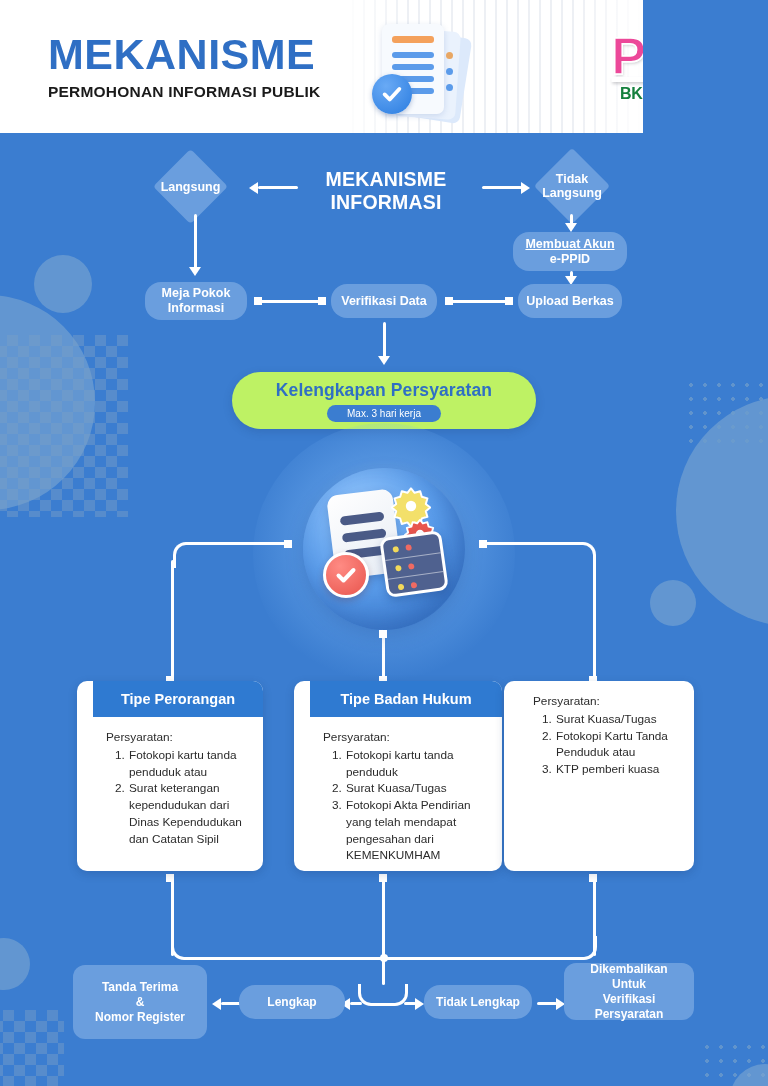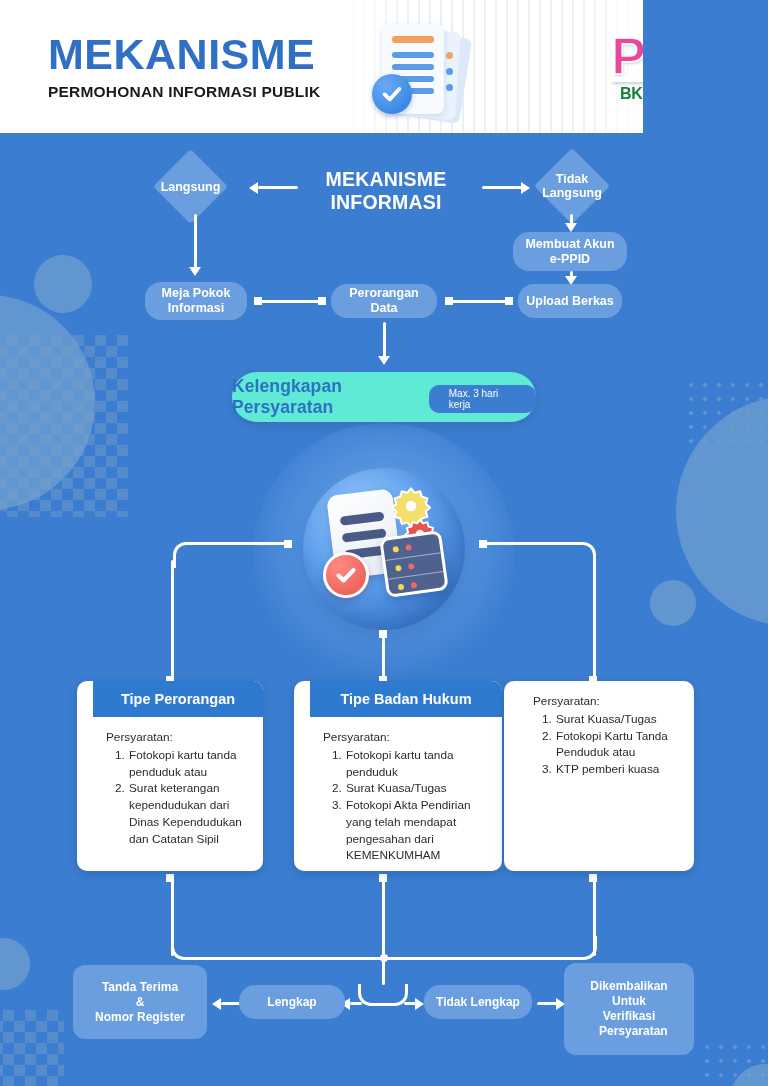--- a/index.html
+++ b/index.html
@@ -162,24 +162,24 @@
     position: absolute; width: 0; height: 0;
   }
   .arrow-l { border-top: 6px solid transparent; border-bottom: 6px solid transparent; border-right: 9px solid #ffffff; }
   .arrow-r { border-top: 6px solid transparent; border-bottom: 6px solid transparent; border-left: 9px solid #ffffff; }
   .arrow-d { border-left: 6px solid transparent; border-right: 6px solid transparent; border-top: 9px solid #ffffff; }
 
   
   #kelengkapan {
     position: absolute;
     left: 232px; top: 372px;
-    width: 304px; height: 50px;
-    background: #5eead4;
+    width: 304px; height: 57px;
+    background: #bef264;
     border-radius: 31px;
-    display: flex; flex-direction: row;
+    display: flex; flex-direction: column;
     align-items: center; justify-content: center;
     box-shadow: 0 3px 10px rgba(20,50,100,.18);
   }
   #kelengkapan-title { color: #2f6fc4; font-size: 17.5px; font-weight: 800; letter-spacing: .1px; }
   #kelengkapan-badge {
     margin-top: 4px;
     background: #3b7dd0; color: #ffffff;
     font-size: 10px; font-weight: 500;
     border-radius: 10px;
     padding: 3px 20px;
@@ -360,37 +360,37 @@
     </div>
 
     <div class="vline" style="left:194px; top:214px; height:55px;"></div>
     <div class="arrow-d" style="left:189px; top:267px;"></div>
 
     <div class="vline" style="left:570px; top:214px; height:13px;"></div>
     <div class="arrow-d" style="left:565px; top:223px;"></div>
 
     <div class="pill" style="left:513px; top:232px; width:114px; height:39px;">
       <span>
-        <span style="display:block;">Membuat Akun</span>
+        <span style="display:block;text-decoration:underline;">Membuat Akun</span>
         <span style="display:block;">e-PPID</span>
       </span>
     </div>
 
     <div class="vline" style="left:570px; top:271px; height:9px;"></div>
     <div class="arrow-d" style="left:565px; top:276px;"></div>
 
     <div class="pill" style="left:145px; top:282px; width:102px; height:38px;">
       <span>
         <span style="display:block;">Meja Pokok</span>
         <span style="display:block;">Informasi</span>
       </span>
     </div>
 
     <div class="pill" style="left:331px; top:284px; width:106px; height:34px;">
-      <span>Perorangan Data</span>
+      <span>Verifikasi Data</span>
     </div>
 
     <div class="pill" style="left:518px; top:284px; width:104px; height:34px;">
       <span>Upload Berkas</span>
     </div>
 
     <div class="hline" style="left:256px; top:300px; width:68px;"></div>
     <div class="sq" style="left:254px; top:297px;"></div>
     <div class="sq" style="left:318px; top:297px;"></div>
 
@@ -537,22 +537,22 @@
   </div>
 
   <div class="bpill soft" style="left:239px; top:985px; width:106px; height:34px;">
     <span>Lengkap</span>
   </div>
 
   <div class="bpill soft" style="left:424px; top:985px; width:108px; height:34px;">
     <span>Tidak Lengkap</span>
   </div>
 
-  <div class="bpill" style="left:564px; top:963px; width:130px; height:92px;">
+  <div class="bpill" style="left:564px; top:963px; width:130px; height:57px;">
     <span>
       <span style="display:block;">Dikembalikan</span>
       <span style="display:block;">Untuk</span>
       <span style="display:block;">Verifikasi</span>
-      <span style="display:block;text-align:right;">Persyaratan</span>
+      <span style="display:block;">Persyaratan</span>
     </span>
   </div>
 
 </div>
 
 </body></html>

